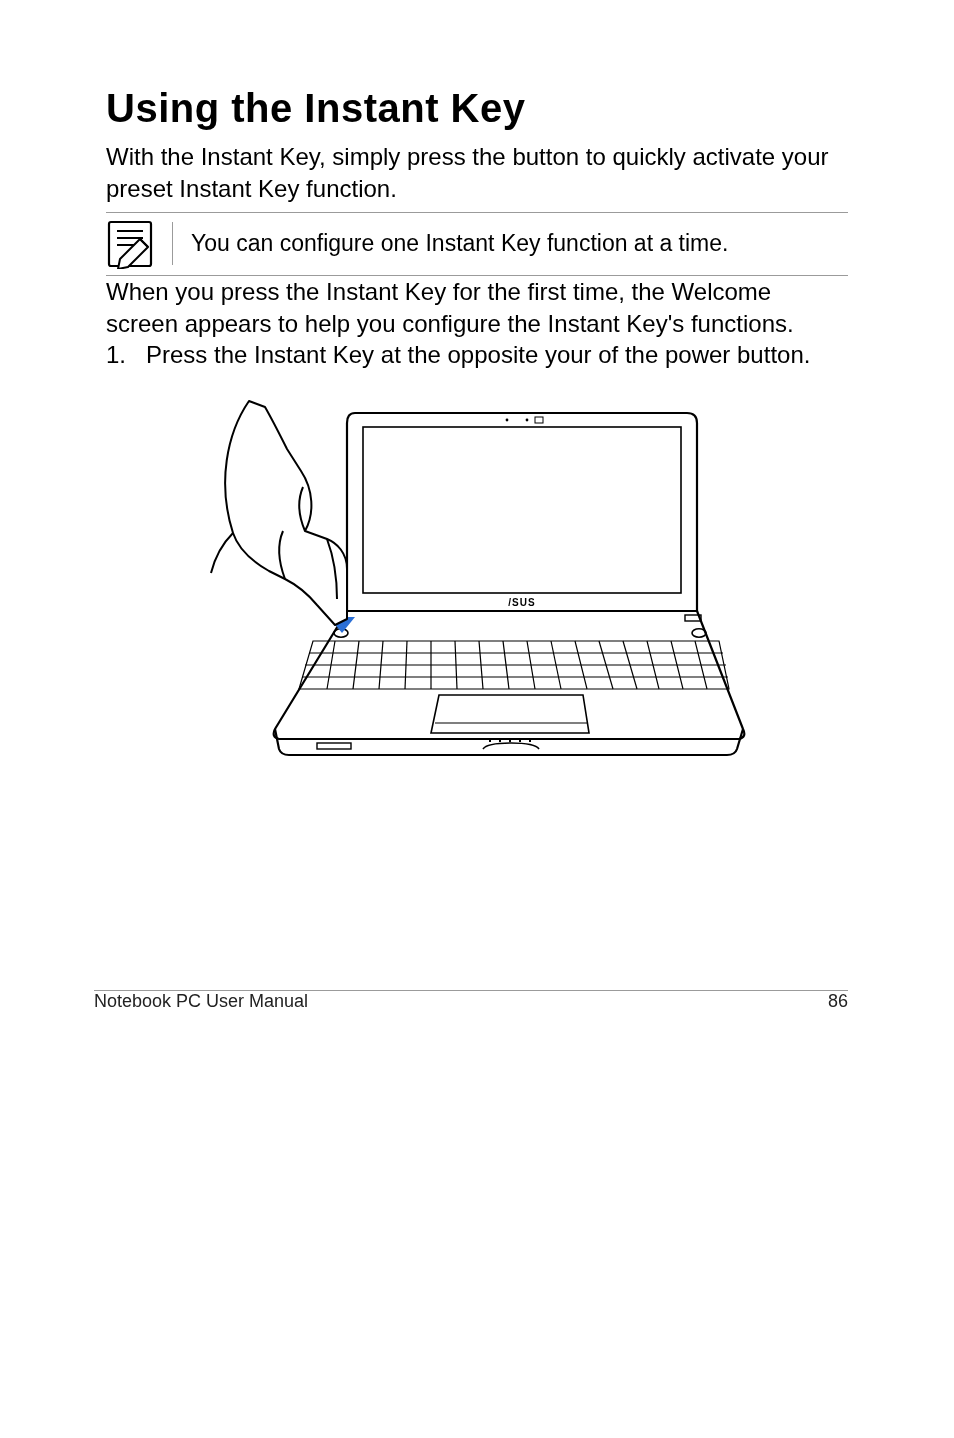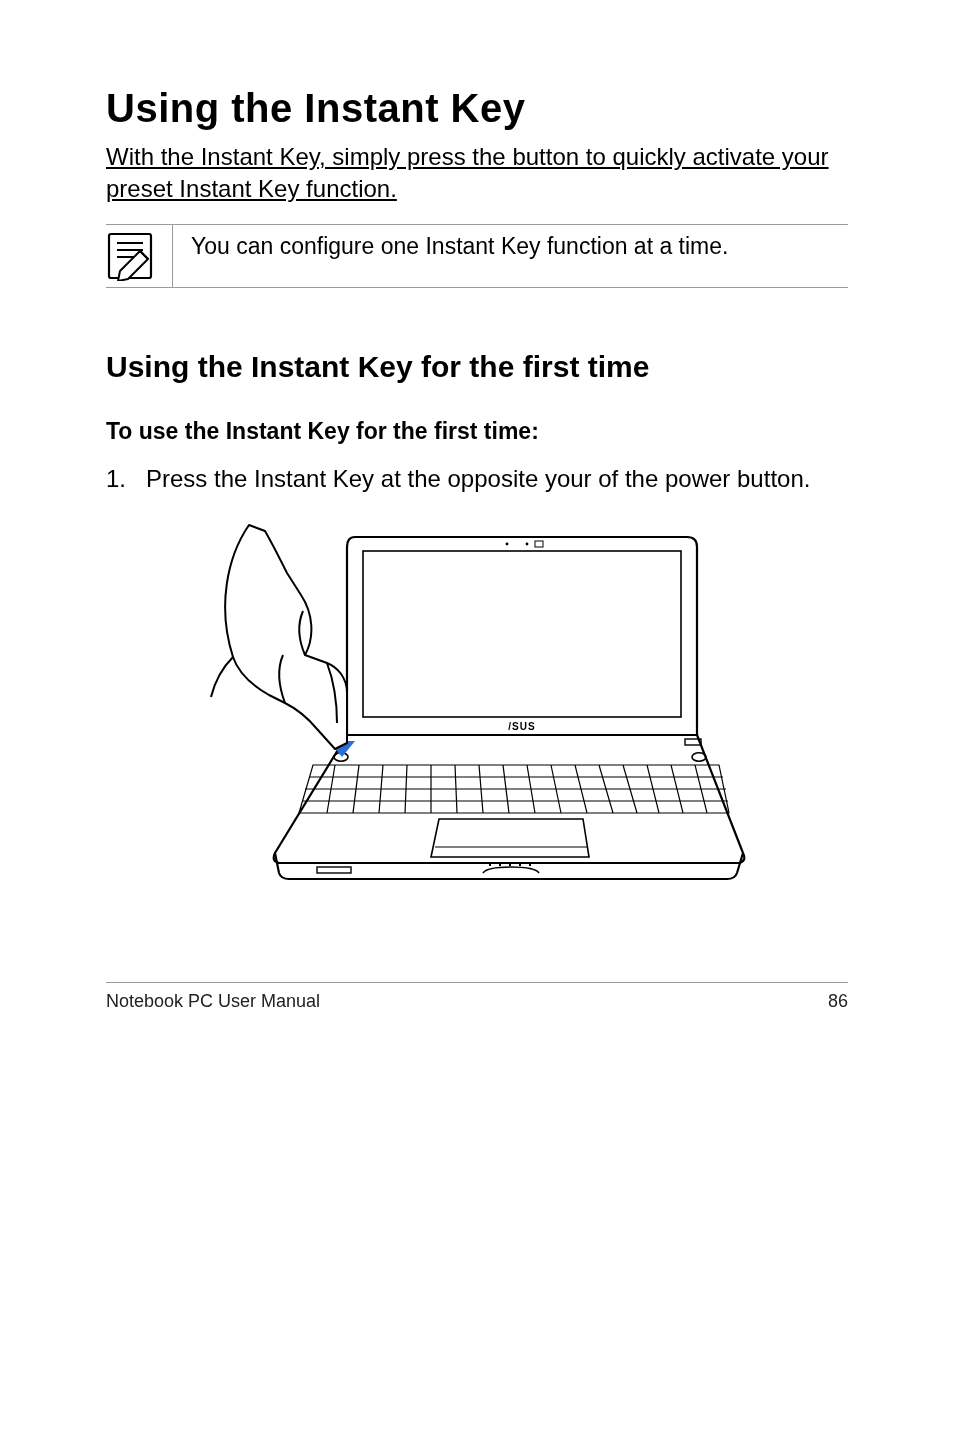--- a/index.html
+++ b/index.html
@@ -1,29 +1,29 @@
 <!DOCTYPE html>
 <html><head>
 <meta charset="utf-8">
 <style>
   * { margin: 0; padding: 0; box-sizing: border-box; }
   html, body { width: 954px; height: 1438px; background: #ffffff; font-family: "Segoe UI", "Helvetica Neue", Arial, sans-serif; color: #000; }
   .page { width: 954px; height: 1074px; padding: 86px 106px 40px 106px; position: relative; }
   .h1 { font-size: 40px; font-weight: 800; letter-spacing: 0.5px; margin-bottom: 10px; font-family: Verdana, "Segoe UI", Arial, sans-serif; }
-  .body-text { font-size: 24px; line-height: 1.35; font-weight: 400; text-decoration: underline; }
-  .note-block { margin-top: 18px; border-top: 1px solid #9b9b9b; border-bottom: 1px solid #9b9b9b; display: flex; padding: 0; }
+  .body-text { font-size: 24px; line-height: 1.35; font-weight: 400; }
+  .note-block { margin-top: 6px; border-top: 1px solid #9b9b9b; border-bottom: 1px solid #9b9b9b; display: flex; align-items: center; padding: 0; }
   .note-icon-wrap { width: 66px; display: flex; align-items: center; justify-content: flex-start; padding: 6px 0; }
   .note-text-wrap { flex: 1; border-left: 1px solid #9b9b9b; padding: 8px 0 8px 18px; font-size: 23px; }
   .h2 { font-size: 30px; font-weight: 700; margin-top: 62px; margin-bottom: 16px; }
   .boldline { font-size: 23px; font-weight: 700; margin-top: 34px; margin-bottom: 20px; }
   .step { display: flex; font-size: 24px; margin-bottom: 24px; }
   .step-num { width: 40px; flex-shrink: 0; }
   .step-txt { flex: 1; }
   .illus-wrap { display: flex; justify-content: center; margin-top: 24px; align-items: flex-end; }
-  .footer { position: absolute; bottom: 62px; left: 106px; right: 106px; border-top: 1px solid #9b9b9b; padding-top: 8px; display: flex; justify-content: space-between; font-size: 18px; color: #222; }
+  .footer { position: absolute; bottom: 62px; left: 94px; right: 106px; border-top: 1px solid #9b9b9b; display: flex; justify-content: space-between; font-size: 18px; color: #222; }
 </style>
 </head>
 <body>
 
 <div class="page">
 
   <h1 class="h1">Using the Instant Key</h1>
 
   <p class="body-text">With the Instant Key, simply press the button to quickly activate your preset Instant Key function.</p>
 
@@ -34,24 +34,23 @@
         <line x1="11" y1="12" x2="37" y2="12" stroke="#000" stroke-width="2"></line>
         <line x1="11" y1="19" x2="37" y2="19" stroke="#000" stroke-width="2"></line>
         <line x1="11" y1="26" x2="37" y2="26" stroke="#000" stroke-width="2"></line>
         <path d="M 14 40 L 34 20 L 42 28 L 22 48 L 12 50 Z" fill="#fff" stroke="#000" stroke-width="2" stroke-linejoin="round"></path>
         <line x1="34" y1="20" x2="42" y2="28" stroke="#000" stroke-width="2"></line>
       </svg>
     </div>
     <div class="note-text-wrap">You can configure one Instant Key function at a time.</div>
   </div>
 
-  <h2 class="h2">Using the Instant Key for the first time</h2>
 
+  <p class="body-text">When you press the Instant Key for the first time,  the Welcome screen appears to help you configure the Instant Key's functions.</p>
 
-  <p class="boldline">To use the Instant Key for the first time:</p>
 
   <div class="step">
     <div class="step-num">1.</div>
     <div class="step-txt">Press the Instant Key at the opposite your of the power button.</div>
   </div>
 
   <div class="illus-wrap">
     <svg width="580" height="420" viewBox="0 0 580 420">
 
       <path d="M 168 20 L 500 20 Q 510 20 510 30 L 510 218 L 160 218 L 160 30 Q 160 20 168 20 Z" fill="none" stroke="#000" stroke-width="2.2"></path>

